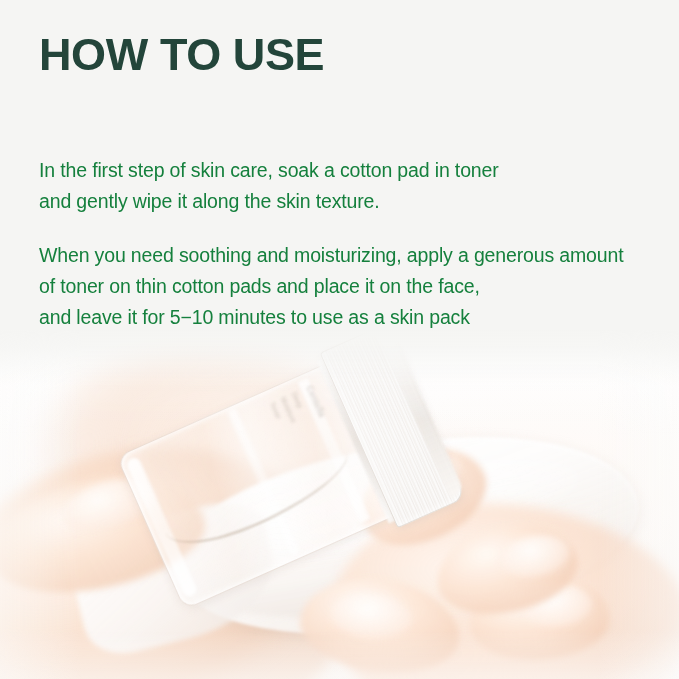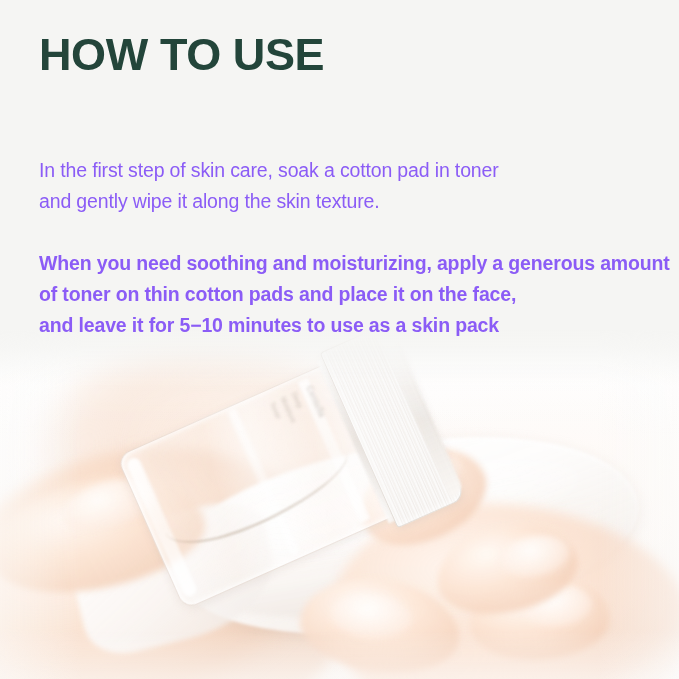--- a/index.html
+++ b/index.html
@@ -56,28 +56,28 @@
     font-size: 24px;
     letter-spacing: -0.3px;
     padding: 6px 4px 7px 4px;
     line-height: 1.0;
     white-space: nowrap;
   }
 
   .para {
     position: absolute;
     left: 39px;
-    color: #8b5cf6;
+    color: #15803d;
     font-size: 19.5px;
     line-height: 31px;
     letter-spacing: -0.15px;
     white-space: pre-line;
   }
   .para-1 { top: 155px; }
-  .para-2 { top: 248px; font-weight: bold; }
+  .para-2 { top: 240px; }
 
   
   .photo {
     position: absolute;
     left: 0;
     top: 330px;
     width: 679px;
     height: 349px;
     overflow: hidden;
     background: #ffffff;

